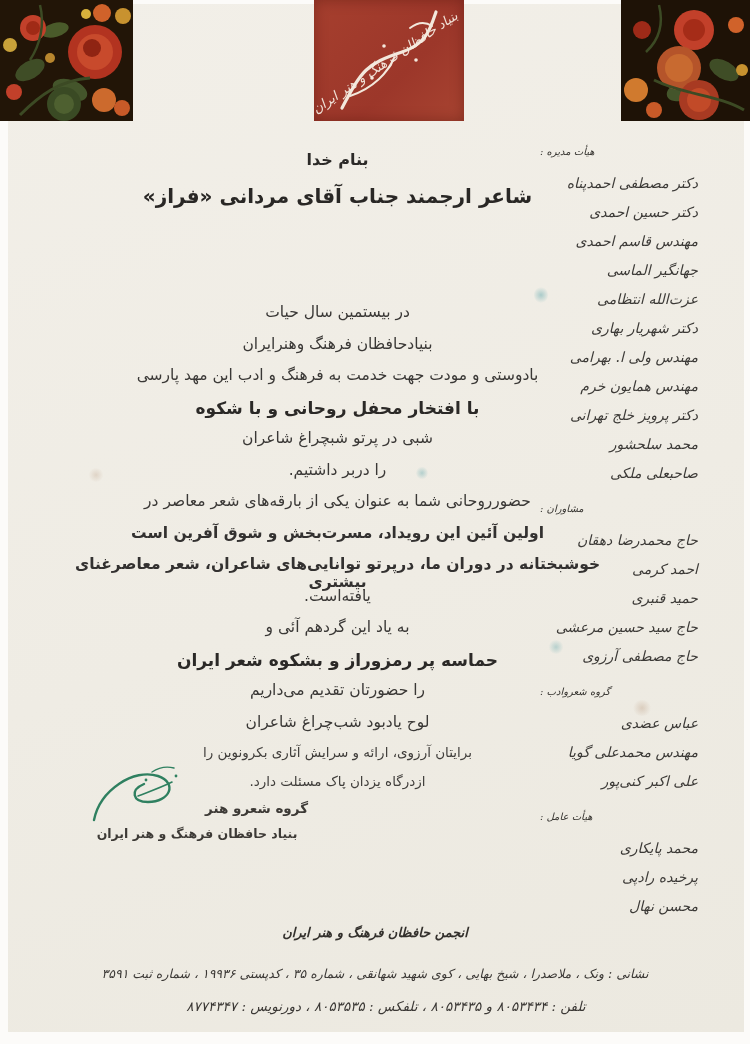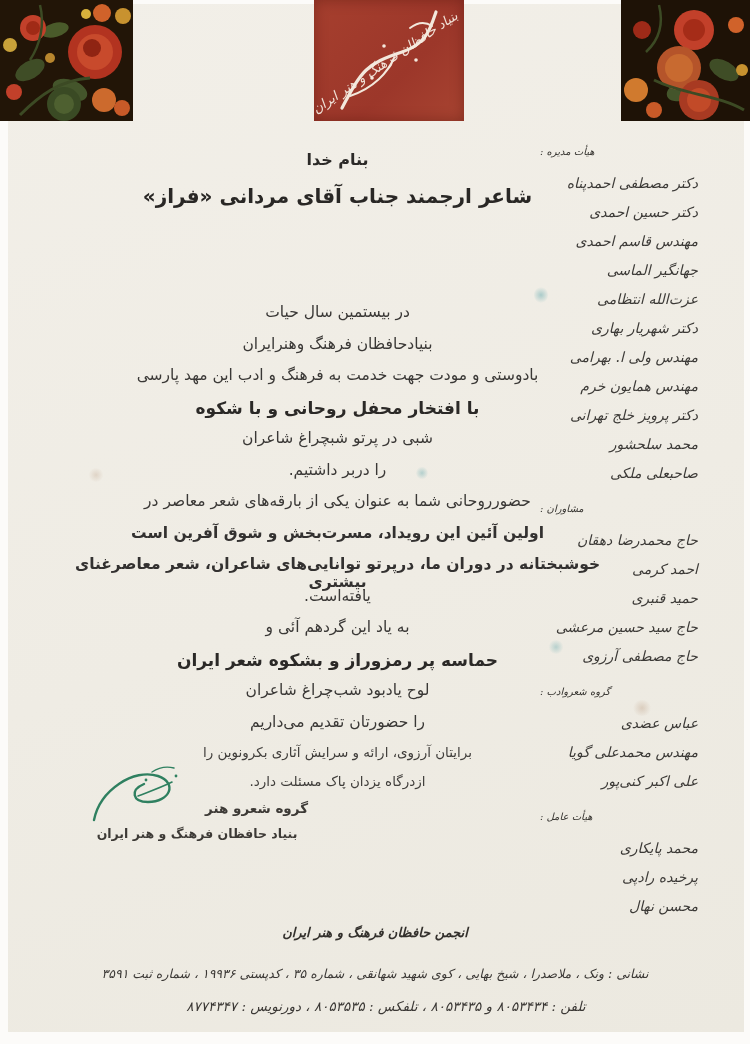--- a/index.html
+++ b/index.html
@@ -157,22 +157,22 @@
     <div class="bline">بادوستی و مودت جهت خدمت به فرهنگ و ادب این مهد پارسی</div>
     <div class="bline b">با افتخار محفل روحانی و با شکوه</div>
     <div class="bline">شبی در پرتو شبچراغ شاعران</div>
     <div class="bline">را دربر داشتیم.</div>
     <div class="bline">حضورروحانی شما به عنوان یکی از بارقه‌های شعر معاصر در</div>
     <div class="bline sb">اولین آئین این رویداد، مسرت‌بخش و شوق آفرین است</div>
     <div class="bline sb">خوشبختانه در دوران ما، درپرتو توانایی‌های شاعران، شعر معاصرغنای بیشتری</div>
     <div class="bline">یافته‌است.</div>
     <div class="bline">به یاد این گردهم آئی و</div>
     <div class="bline b">حماسه پر رمزوراز و بشکوه شعر ایران</div>
+    <div class="bline">را حضورتان تقدیم می‌داریم</div>
     <div class="bline">لوح یادبود شب‌چراغ شاعران</div>
-    <div class="bline">را حضورتان تقدیم می‌داریم</div>
     <div class="bline sm">برایتان آرزوی، ارائه و سرایش آثاری بکرونوین را</div>
     <div class="bline sm">ازدرگاه یزدان پاک مسئلت دارد.</div>
   </div>
 </div>
 
 <div class="roster">
   <div class="item hdr">هیأت مدیره :</div>
   <div class="item">دکتر مصطفی احمدپناه</div>
   <div class="item">دکتر حسین احمدی</div>
   <div class="item">مهندس قاسم احمدی</div>

